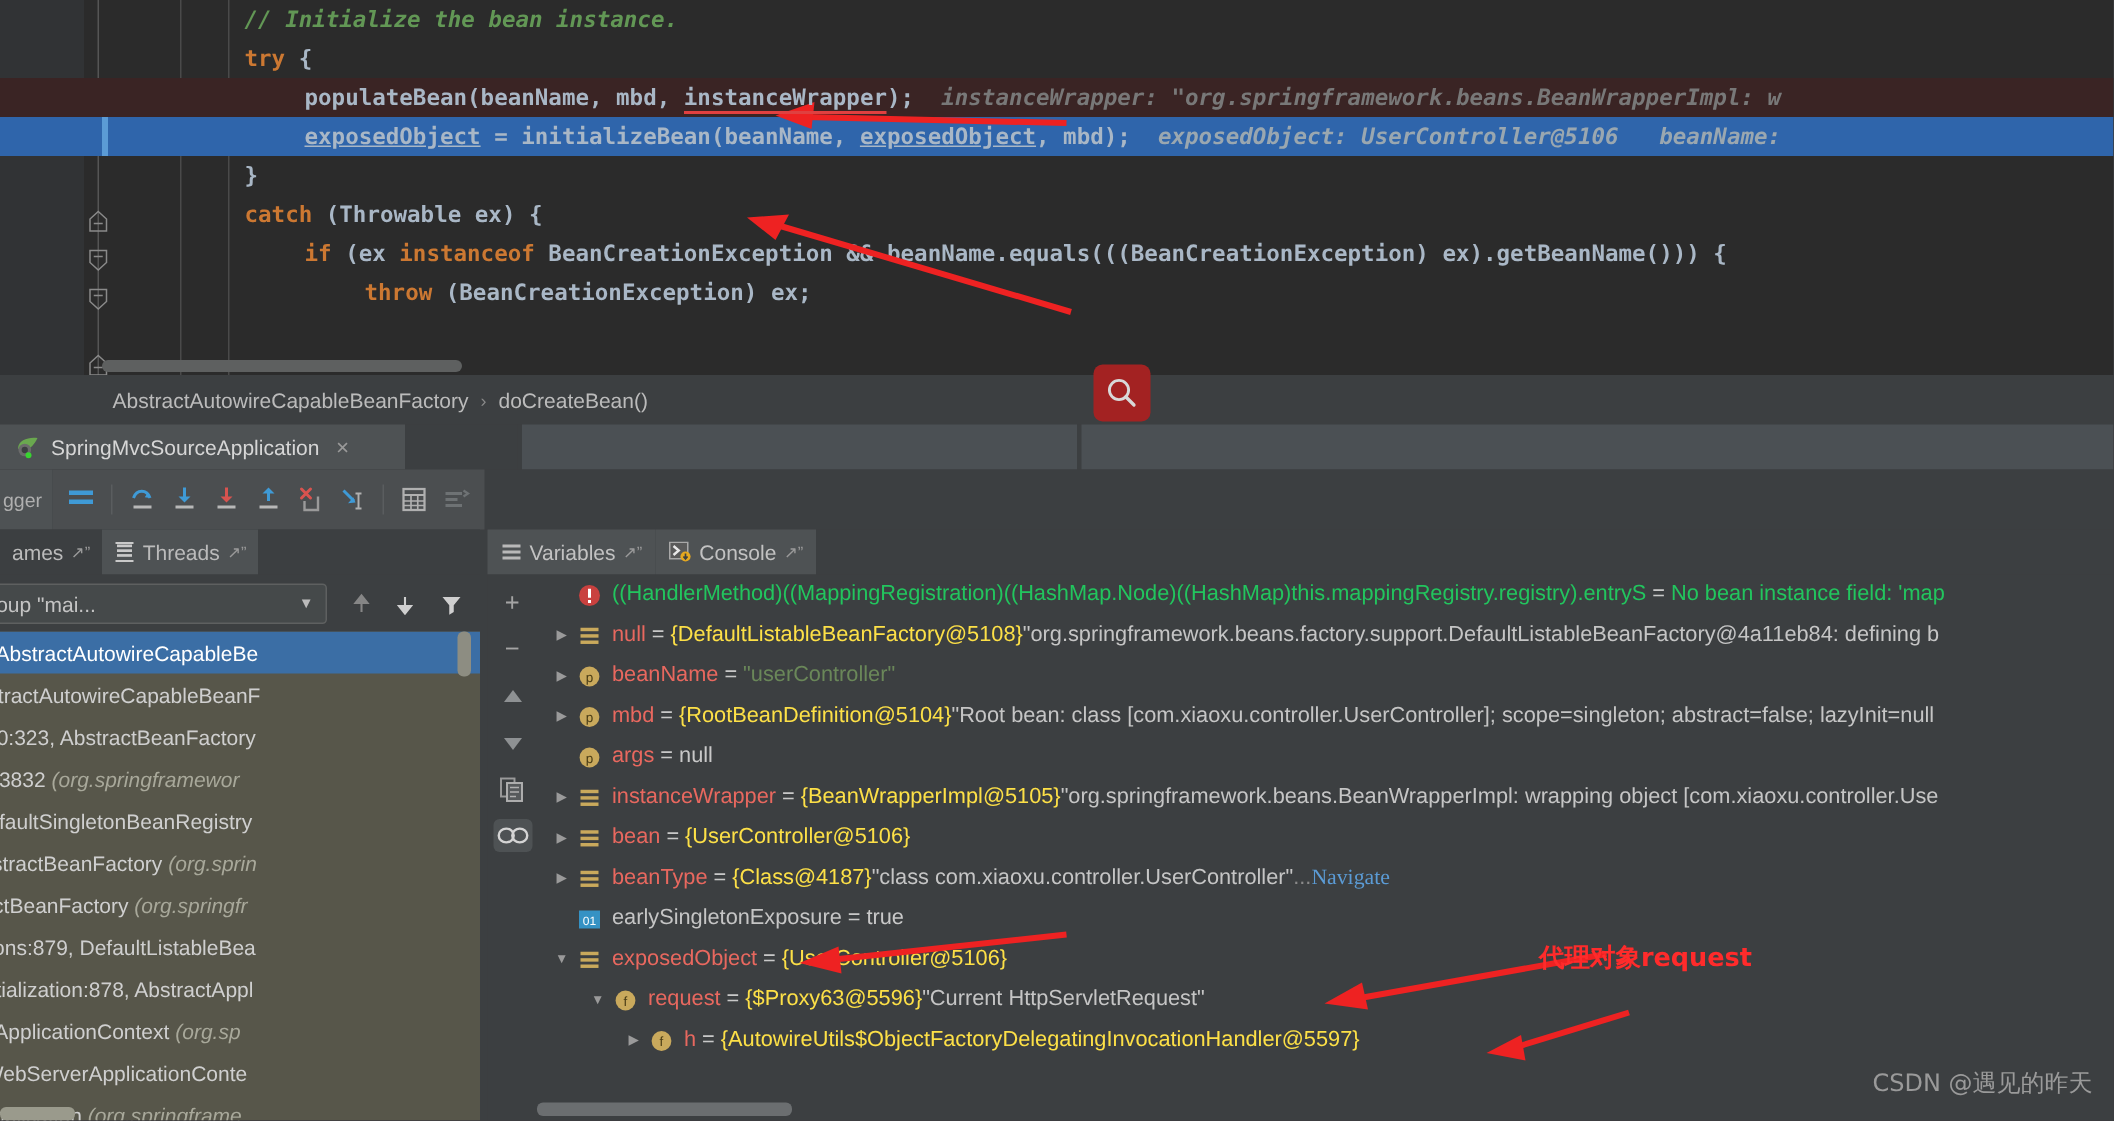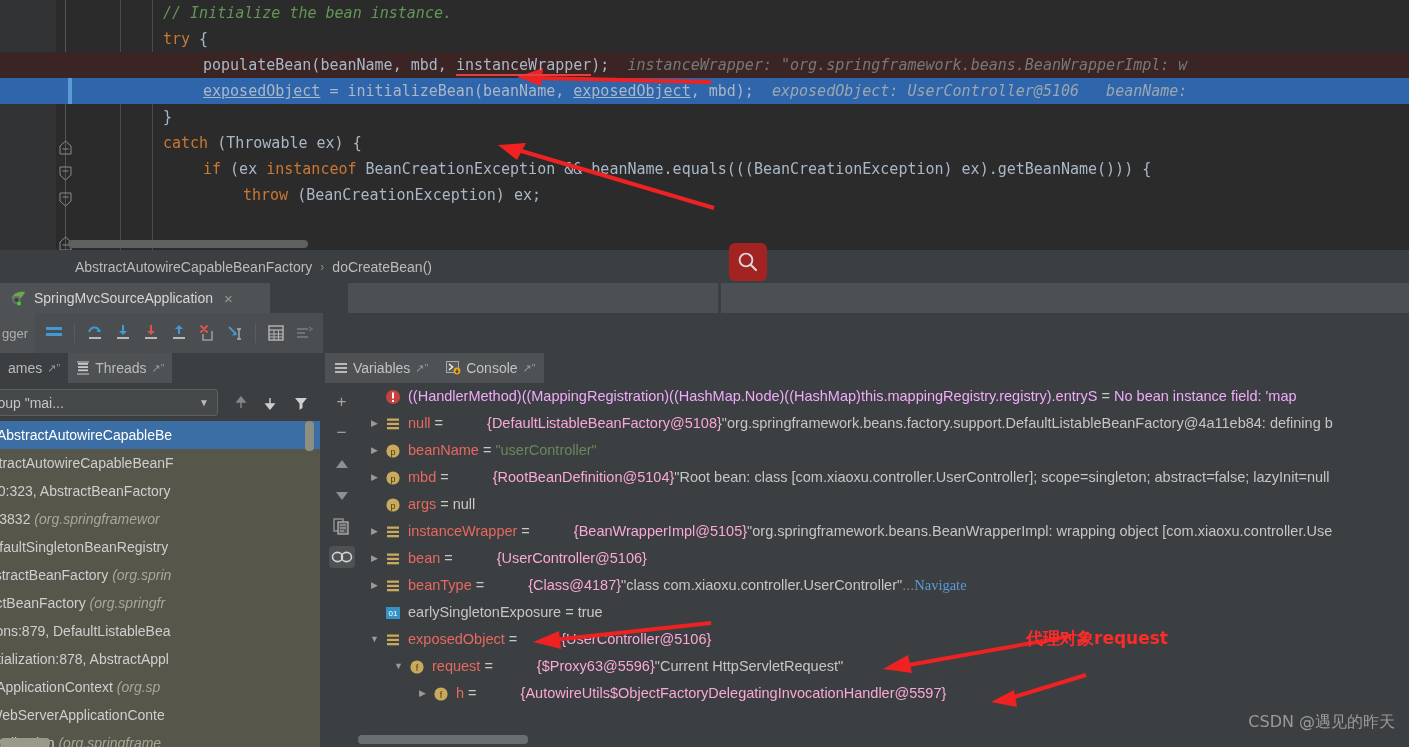--- a/index.html
+++ b/index.html
@@ -33,21 +33,21 @@
   }
   .gutter-line3 {
     position: absolute; left: 152px; top: 0; width: 1px; height: 250px;
     background: #4a4a4a;
   }
   .code-rows { position: absolute; left: 0; top: 0; width: 1409px; }
   .crow {
     position: relative; height: 26px; line-height: 26px;
     white-space: pre; padding-left: 0px;
   }
-  .crow .txt { position: absolute; left: 163px; top: 0; white-space: pre; }
+  .crow .txt { position: absolute; left: 163px; top: 0; white-space: pre; font-weight: bold; }
   .crow.hl-red { background: #3a2424; }
   .crow.hl-blue { background: #2f65ab; }
   .crow.hl-blue::before {
     content: ""; position: absolute; left: 68px; top: 0; width: 1341px; height: 26px;
     background: #2f65ab; z-index: 0;
   }
   .crow.hl-blue .txt { z-index: 2; }
   .crow.hl-red::before {
     content: ""; position: absolute; left: 68px; top: 0; width: 1341px; height: 26px;
     background: #3a2424; z-index: 0;
@@ -209,25 +209,25 @@
   .vrow {
     height: 27px; line-height: 27px; white-space: nowrap; font-size: 14.5px;
     display: flex; align-items: center; overflow: hidden;
   }
   .varrow-arrow {
     width: 17px; text-align: center; color: #9a9a9a; font-size: 9px; flex: 0 0 auto;
   }
   .vicon { width: 20px; height: 16px; flex: 0 0 auto; margin-right: 5px; display:flex; align-items:center; justify-content:center;}
   .vname { color: #e8685f; }
   .veq { color: #c8c8c8; margin: 0 4px; }
-  .vref { color: #f9a8d4; margin-left: 40px; }
+  .vref { color: #fde047; }
   .vstr { color: #c5c5c5; }
   .vgreen { color: #6a8759; }
   .vbool { color: #c8c8c8; }
-  .vred { color: #f0abfc; }
+  .vred { color: #22c55e; }
   .vnav { color: #5b9bd5; font-family: Liberation Serif, serif; }
   .vdots { color: #8a8a8a; }
 
   .vars-hscroll {
     position: absolute; left: 358px; bottom: 3px; width: 170px; height: 9px;
     background: #6b6e70; border-radius: 4px;
   }
 
   
   .arrow { position: absolute; pointer-events: none; }

